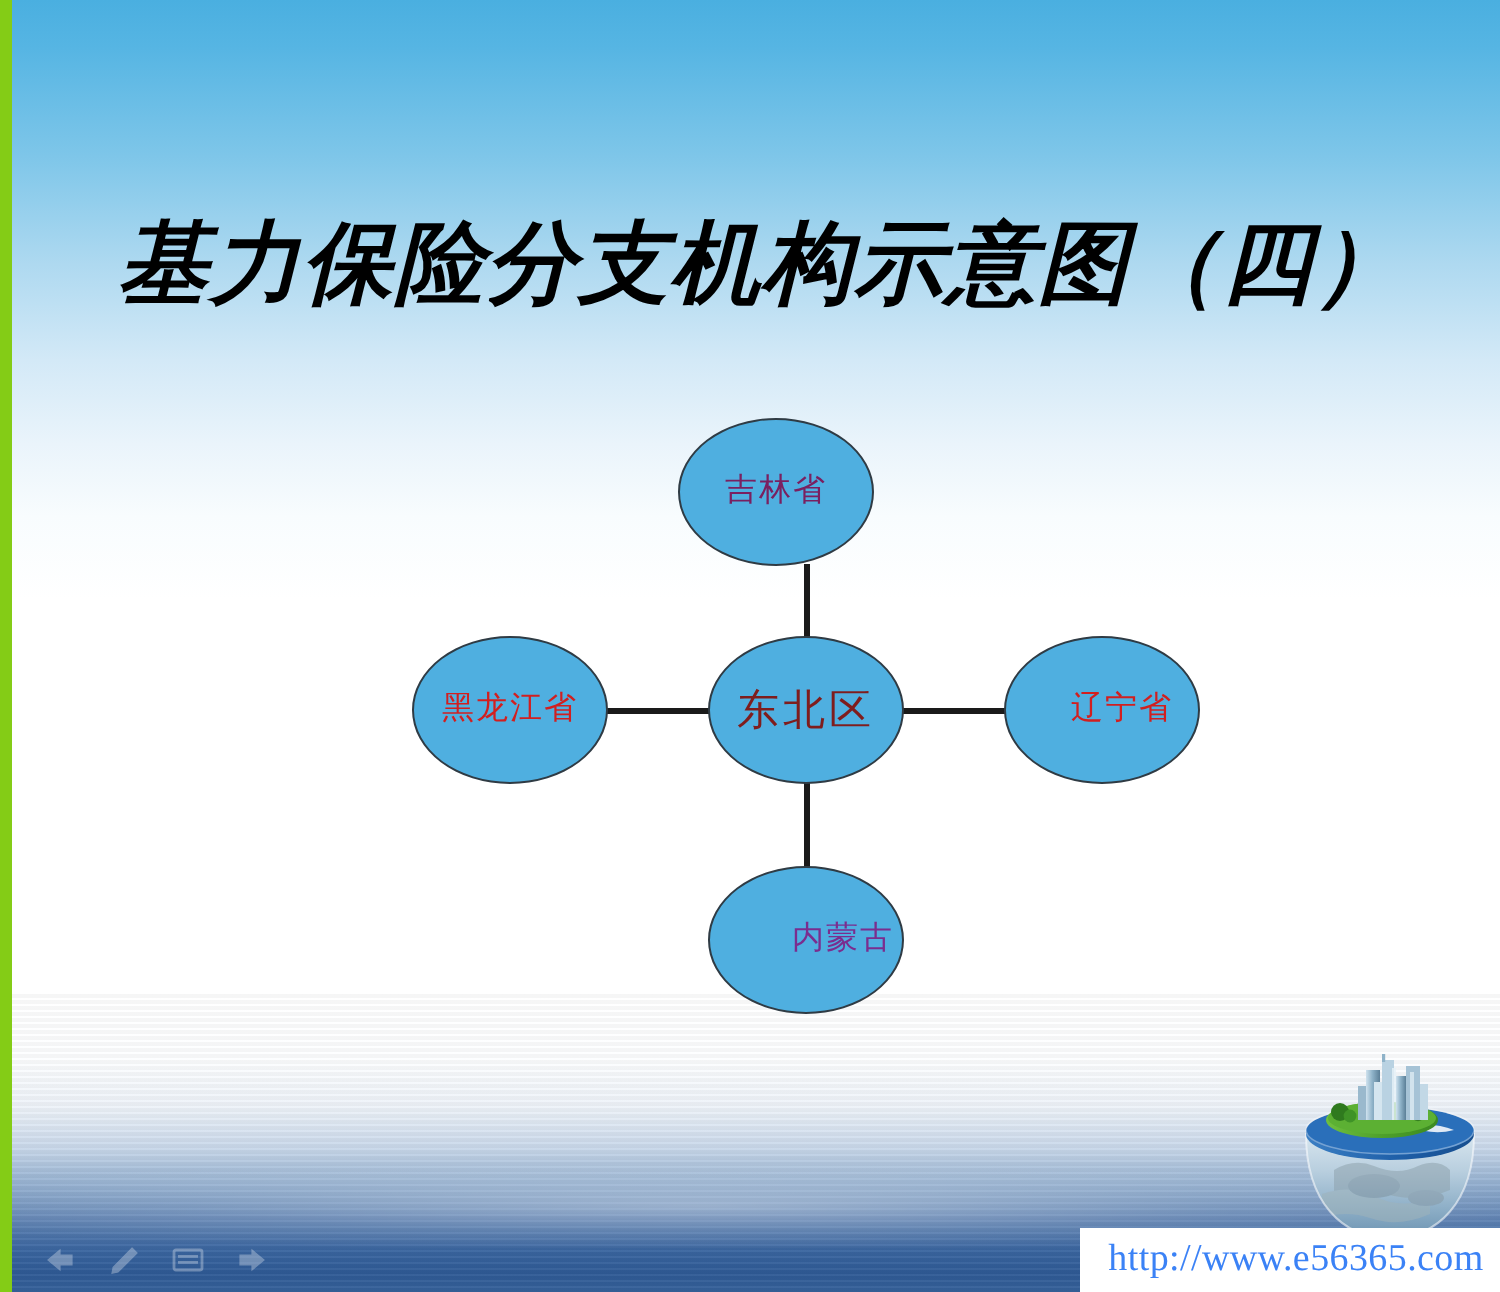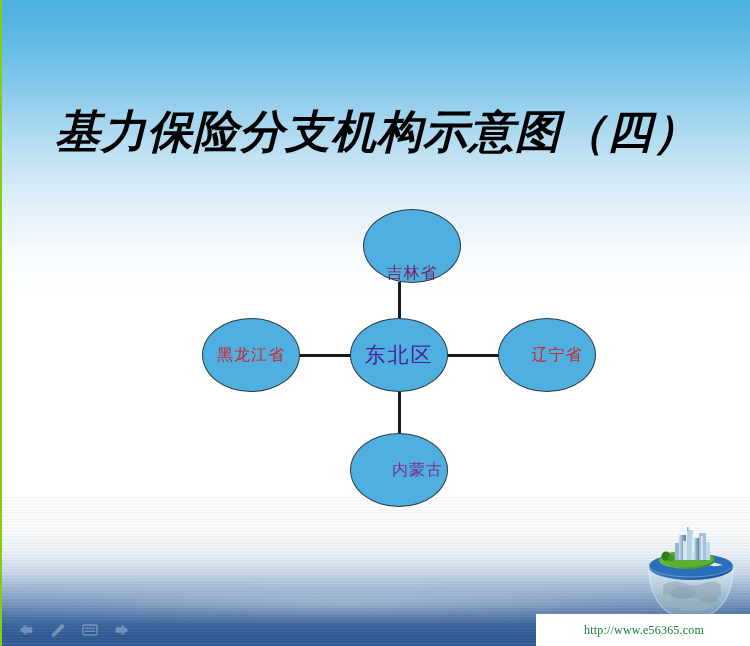--- a/index.html
+++ b/index.html
@@ -10,21 +10,21 @@
   body {
     font-family: "Liberation Sans", sans-serif;
   }
 
   #slide {
     position: relative;
     width: 750px;
     height: 646px;
     overflow: hidden;
     background: #ffffff;
-    border-left: 2px solid #84cc16;
+    border-left: 6px solid #84cc16;
     box-sizing: border-box;
   }
 
   
   .bg-sky {
     position: absolute;
     left: 0; top: 0;
     width: 750px;
     height: 300px;
     background: linear-gradient(to bottom,
@@ -126,21 +126,21 @@
     white-space: nowrap;
     user-select: none;
   }
   .node-center .node-label {
     font-size: 21px;
     letter-spacing: 2px;
     color: #111111;
   }
 
   
-  .node-top    { left: 361px; top: 209px; align-items: flex-end; }
+  .node-top    { left: 333px; top: 209px; }
   .node-left   { left: 200px; top: 318px; align-items: center; }
   .node-center { left: 348px; top: 318px; }
   .node-right  { left: 496px; top: 318px; }
   .node-bottom { left: 348px; top: 433px; }
 
   
   .conn-top    { left: 396px; top: 282px; height: 37px; }
   .conn-bottom { left: 396px; top: 391px; height: 43px; }
   .conn-left   { left: 297px; top: 354px; width: 52px; }
   .conn-right  { left: 445px; top: 354px; width: 52px; }
@@ -162,22 +162,22 @@
     top: 614px;
     width: 216px;
     height: 32px;
     background: #ffffff;
     display: flex;
     align-items: center;
     justify-content: center;
   }
   .url-text {
     font-family: "Liberation Serif", "DejaVu Serif", serif;
-    font-size: 12px;
-    color: #15803d;
+    font-size: 19px;
+    color: #3b82f6;
     letter-spacing: 0.2px;
     white-space: nowrap;
   }
 
   
   .nav-bar {
     position: absolute;
     left: 14px;
     bottom: 8px;
     display: flex;
@@ -214,21 +214,21 @@
 
     <div class="node node-top">
       <span class="node-label" style="color: rgb(122, 32, 96);">吉林省</span>
     </div>
 
     <div class="node node-left">
       <span class="node-label" style="color: rgb(210, 31, 31);">黑龙江省</span>
     </div>
 
     <div class="node node-center">
-      <span class="node-label" style="color: #4c1d95;">东北区</span>
+      <span class="node-label" style="color: #7f1d1d;">东北区</span>
     </div>
 
     <div class="node node-right">
       <span class="node-label" style="color: rgb(210, 31, 31); margin-left: 20px;">辽宁省</span>
     </div>
 
     <div class="node node-bottom">
       <span class="node-label" style="color: rgb(123, 45, 142); padding-left: 37px;">内蒙古</span>
     </div>
 

